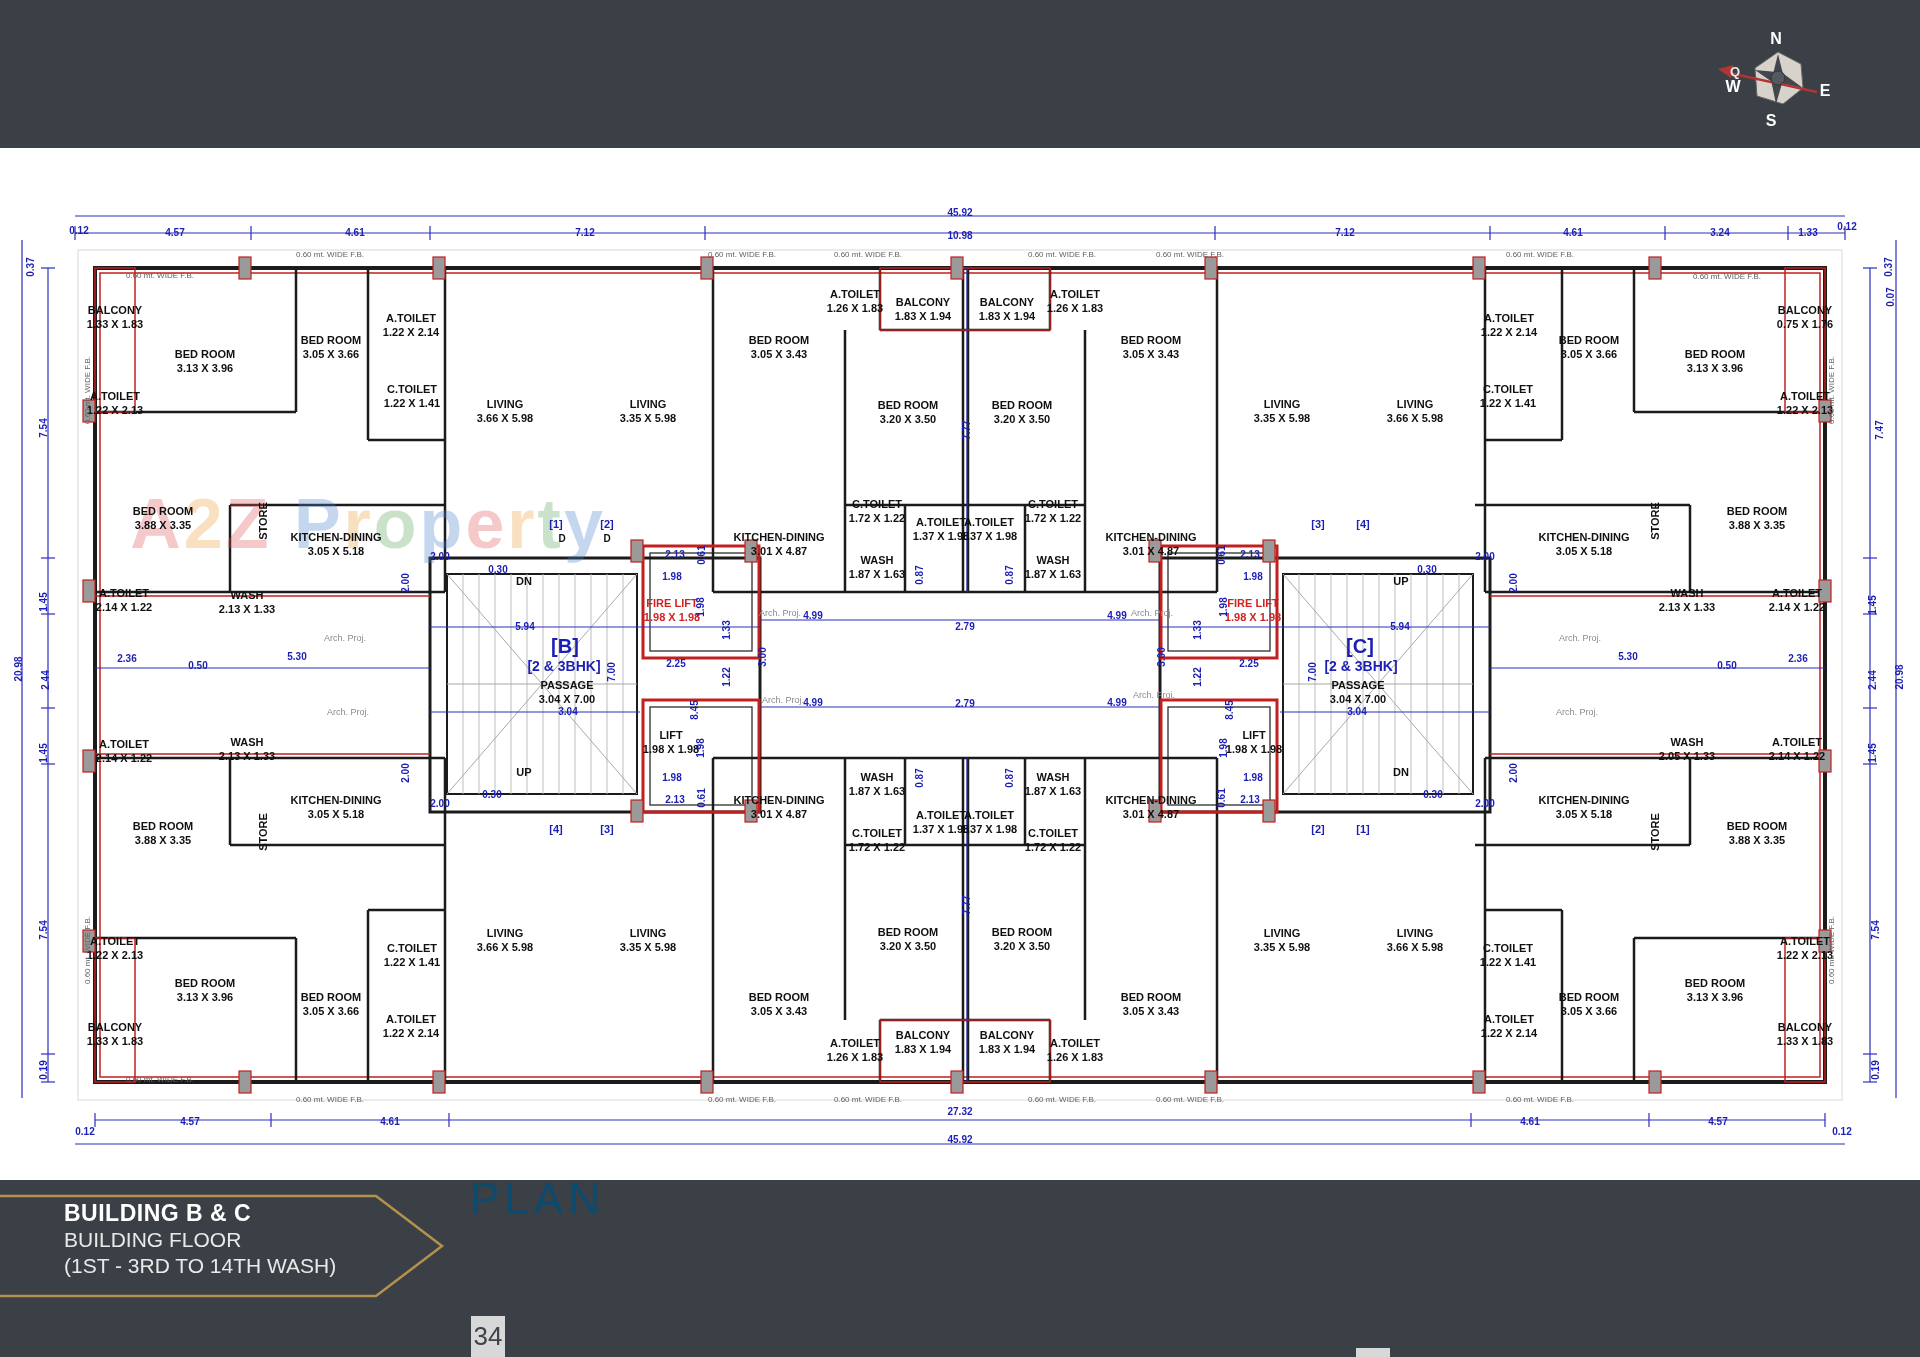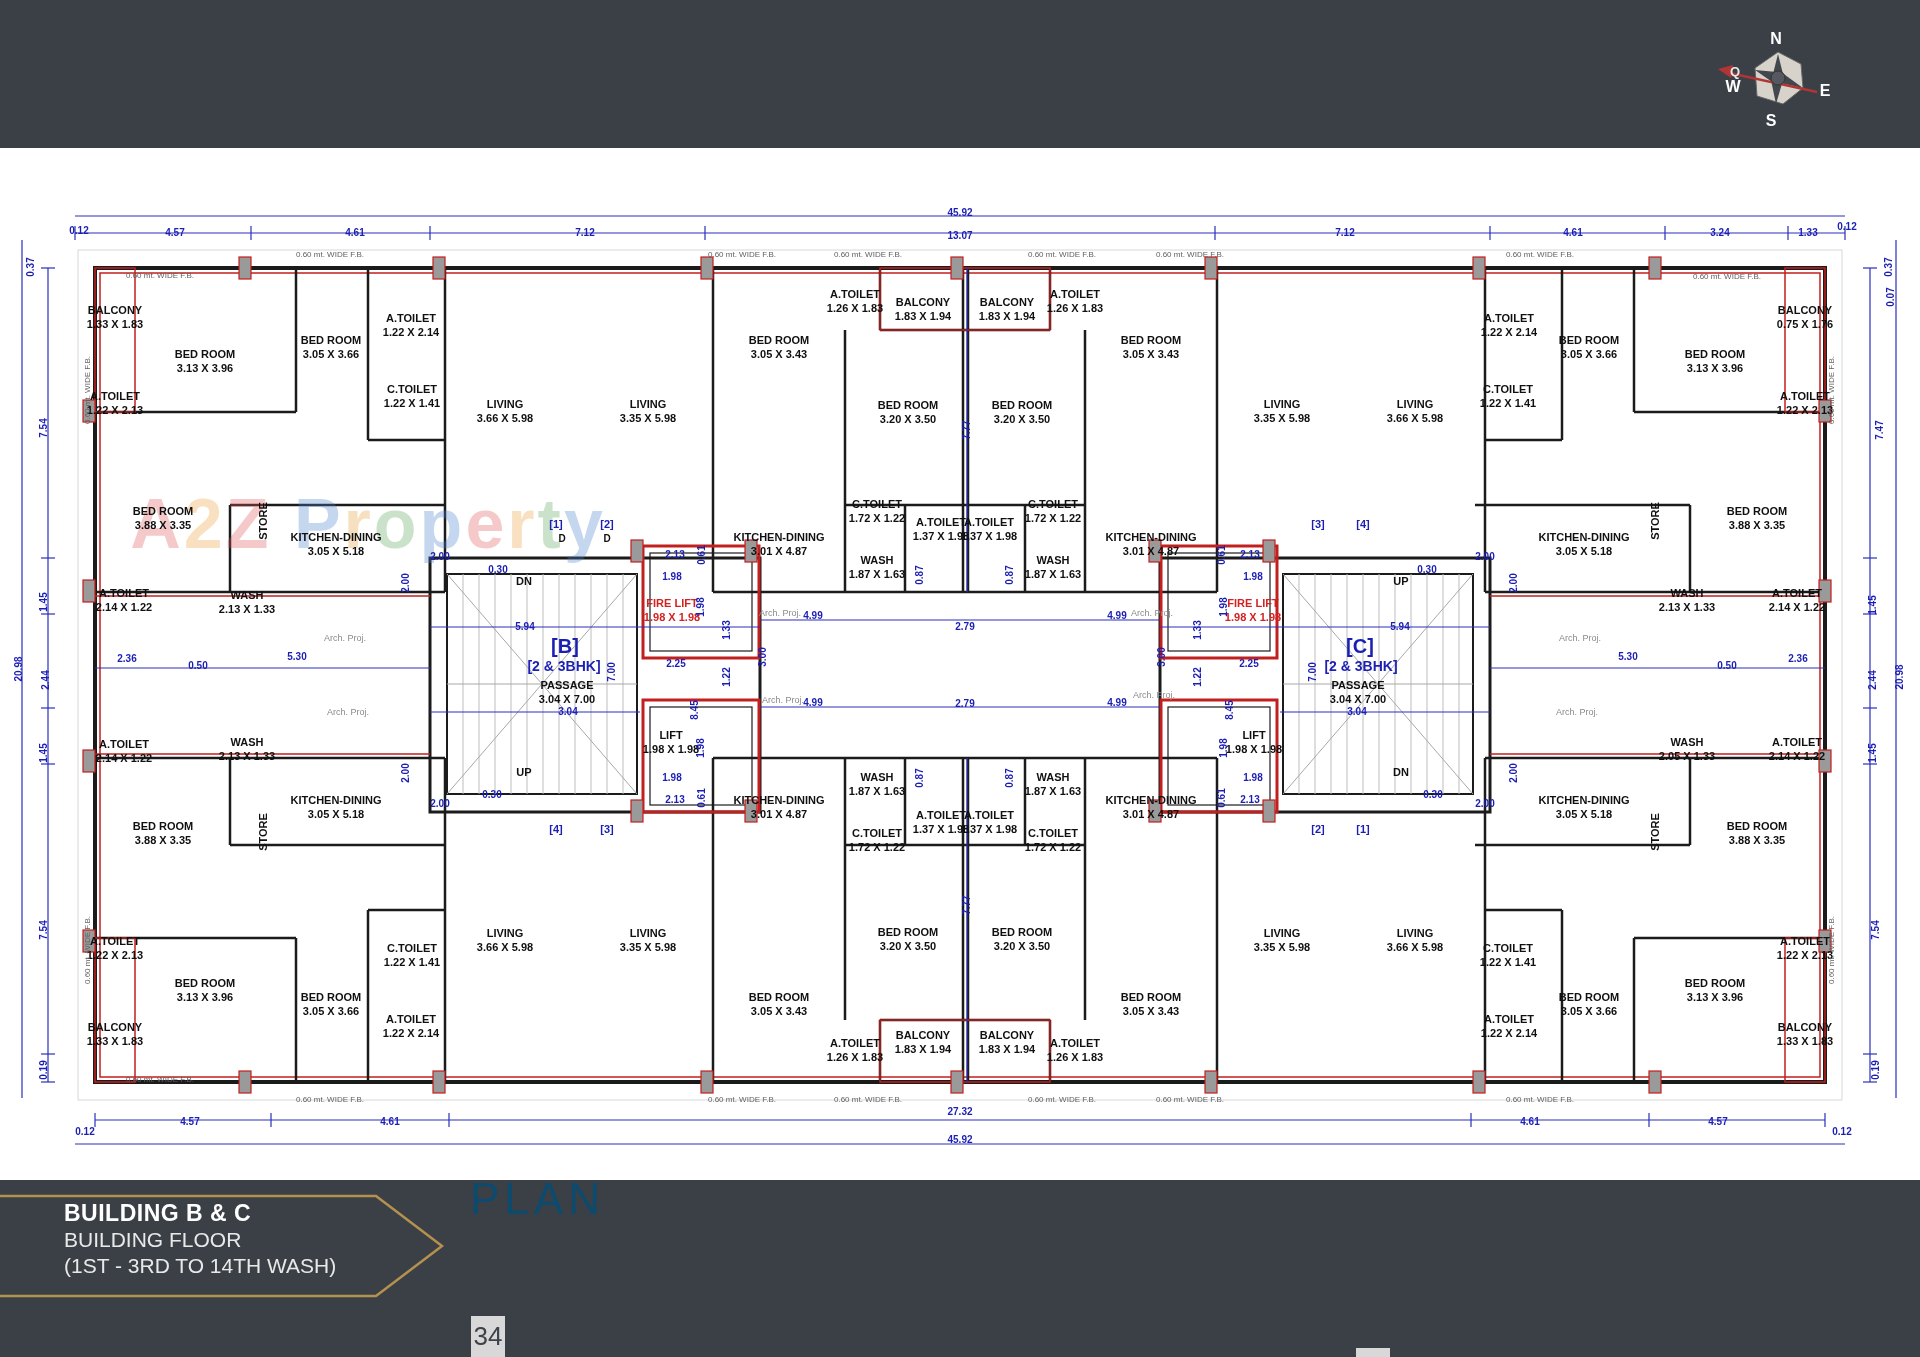--- a/index.html
+++ b/index.html
@@ -672,21 +672,21 @@
       <div class="pl dim" style="left: 175px; top: 233px;">
         <div>4.57</div>
       </div>
       <div class="pl dim" style="left: 355px; top: 233px;">
         <div>4.61</div>
       </div>
       <div class="pl dim" style="left: 585px; top: 233px;">
         <div>7.12</div>
       </div>
       <div class="pl dim" style="left: 960px; top: 236px;">
-        <div>13.07</div>
+        <div>10.98</div>
       </div>
       <div class="pl dim" style="left: 1345px; top: 233px;">
         <div>7.12</div>
       </div>
       <div class="pl dim" style="left: 1573px; top: 233px;">
         <div>4.61</div>
       </div>
       <div class="pl dim" style="left: 1720px; top: 233px;">
         <div>3.24</div>
       </div>

